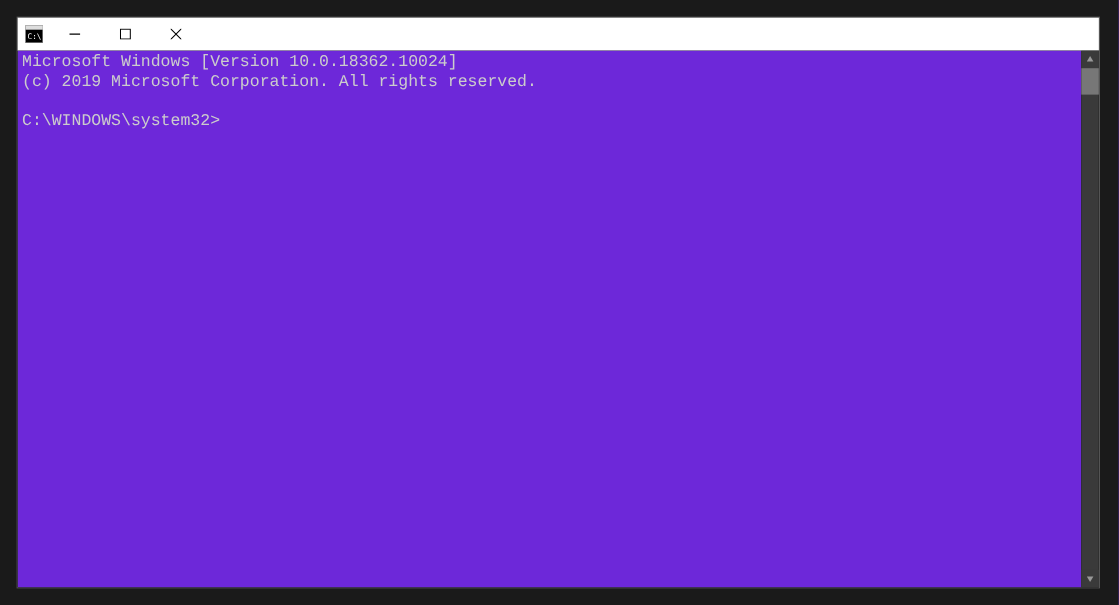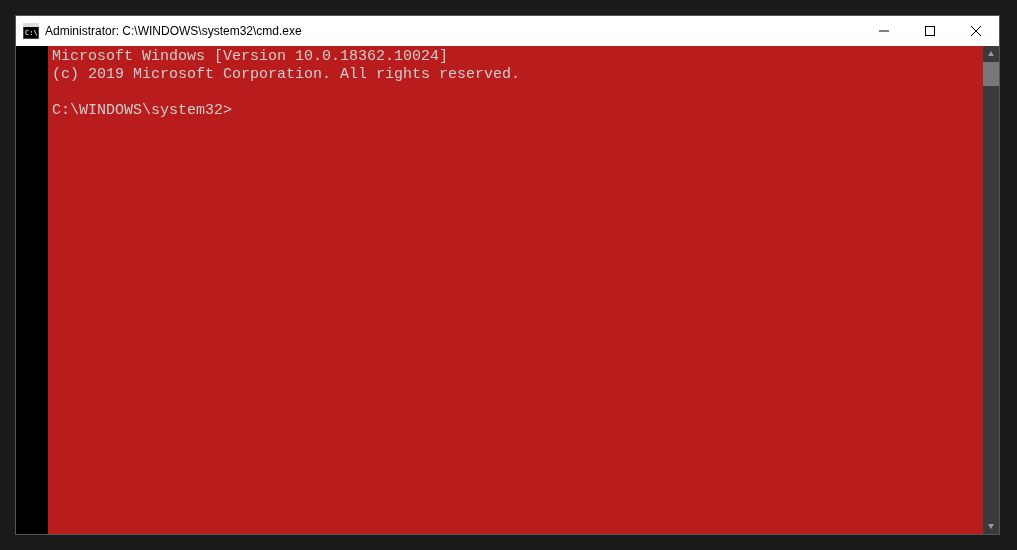--- a/index.html
+++ b/index.html
@@ -57,29 +57,28 @@
       cursor: pointer;
     }
     .win-btn svg { width: 10px; height: 10px; }
     .console-area {
       flex: 1;
       display: flex;
       overflow: hidden;
     }
     .console {
       flex: 1;
-      background: #b91c1c;
+      background: #6d28d9;
       color: #cccccc;
       font-family: Consolas, "Courier New", monospace;
       font-size: 15px;
       line-height: 18px;
       padding: 2px 4px;
       white-space: pre;
       overflow: hidden;
-      margin-left: 32px;
     }
     .scrollbar {
       width: 16px;
       background: #3a3a3a;
       position: relative;
     }
     .scroll-arrow {
       width: 16px;
       height: 16px;
       background: #3a3a3a;
@@ -107,21 +106,20 @@
 
 <div class="window">
   <div class="titlebar">
     <span class="titlebar-icon">
       <svg viewBox="0 0 16 16">
         <rect x="0" y="0" width="16" height="16" fill="#000" stroke="#888" stroke-width="1"></rect>
         <rect x="0" y="0" width="16" height="4" fill="#ddd"></rect>
         <text x="2" y="12" font-size="7" fill="#fff" font-family="monospace">C:\</text>
       </svg>
     </span>
-    <span class="titlebar-title">Administrator: C:\WINDOWS\system32\cmd.exe</span>
     <div class="win-controls">
       <button class="win-btn">
         <svg viewBox="0 0 10 10">
             <line x1="0" y1="5" x2="10" y2="5" stroke="#000" stroke-width="1"></line>
           </svg>
       </button>
       <button class="win-btn">
         <svg viewBox="0 0 10 10">
             <rect x="0.5" y="0.5" width="9" height="9" fill="none" stroke="#000" stroke-width="1"></rect>
           </svg>

